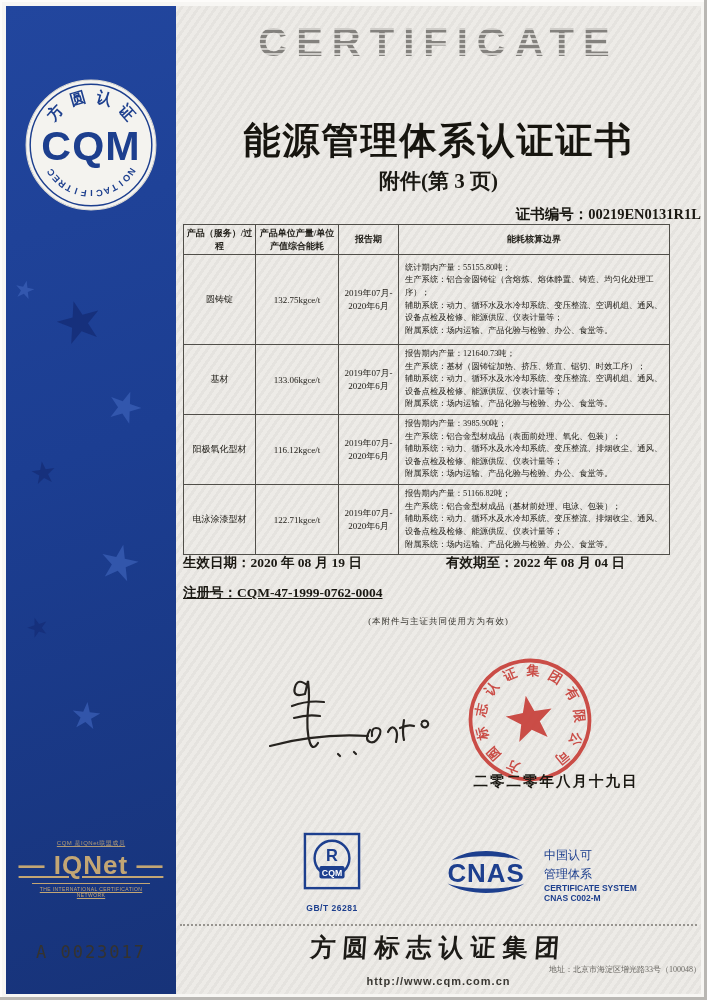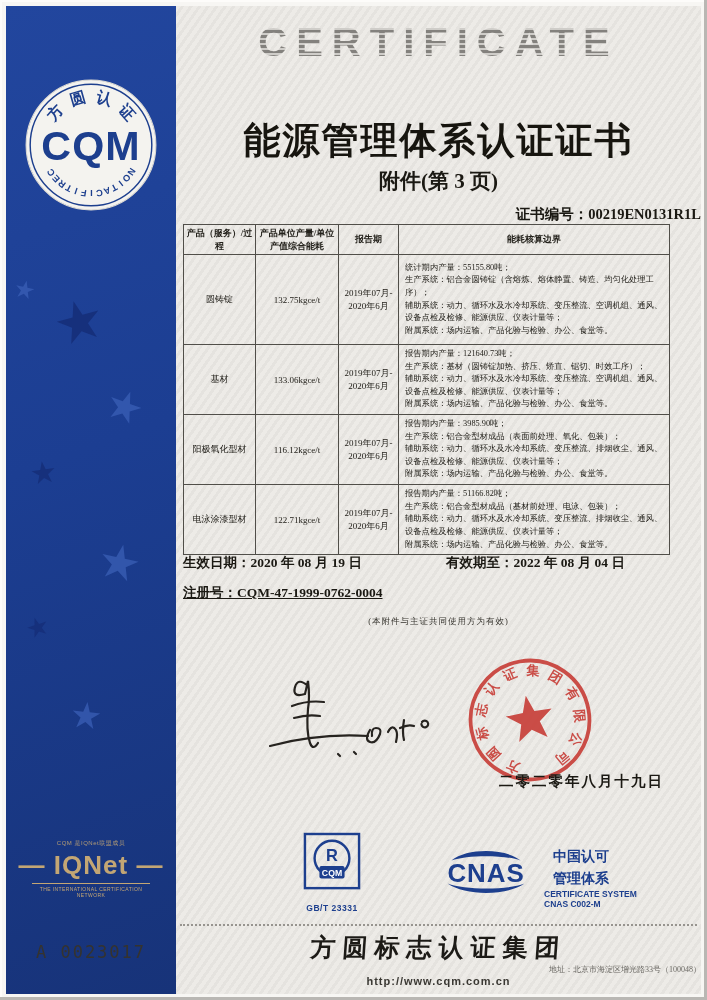--- a/index.html
+++ b/index.html
@@ -24,21 +24,21 @@
   .star{position:absolute; font-family:"DejaVu Sans",sans-serif; line-height:1;}
   .star-d{color:#16307c;}
   .star-l{color:#3a5fb6; opacity:.75;}
   .s1{top:288px; left:48px; font-size:56px; transform:rotate(-15deg);}
   .s2{top:272px; left:8px;  font-size:24px; transform:rotate(12deg);}
   .s3{top:380px; left:100px;font-size:42px; transform:rotate(20deg);}
   .s4{top:452px; left:24px; font-size:30px; transform:rotate(-8deg);}
   .s5{top:532px; left:92px; font-size:48px; transform:rotate(12deg);}
   .s6{top:608px; left:20px; font-size:26px; transform:rotate(-18deg);}
   .s7{top:692px; left:64px; font-size:36px; transform:rotate(6deg);}
-  .iqnet{position:absolute; top:833px; left:0; right:0; text-align:center; color:#c3a674;}
+  .iqnet{position:absolute; top:833px; left:0; right:0; text-align:center; color:#c3a674;text-decoration:underline;}
   .iq1{font:400 6px "Liberation Sans",sans-serif; letter-spacing:.5px; opacity:.9;}
   .iq2{font:700 26px "Liberation Sans",sans-serif; margin-top:2px; letter-spacing:1px;}
   .iq3{font:400 5px "Liberation Sans",sans-serif; width:118px; margin:2px auto 0;
        border-top:1.5px solid #c3a674; padding-top:2px; letter-spacing:.4px;}
   .serial{position:absolute; top:936px; left:0; right:0; text-align:center;
           font:400 17px "DejaVu Sans Mono",monospace; color:#35332e; letter-spacing:2px;}
   
   .content{
     position:absolute; left:176px; top:6px; right:6px; bottom:6px;
     background:repeating-linear-gradient(125deg,#edebe7 0 4px,#e5e3df 4px 7px);
@@ -74,29 +74,29 @@
   .regno{position:absolute; top:578px; left:7px; font-size:13.5px; font-weight:600; color:#1b1913;text-decoration:underline;}
   .note{position:absolute; top:610px; left:0; right:0; text-align:center;
         font-size:8.5px; color:#34322c; letter-spacing:1px;}
   .signature{position:absolute; top:664px; left:66px;}
   .signature path{stroke:#26231f; stroke-width:2.2; fill:none; stroke-linecap:round;}
   .seal{position:absolute; top:648px; left:288px; width:132px; height:132px;
         transform:rotate(-10deg); opacity:.92;}
   .seal circle.rim{fill:none; stroke:#c8403a; stroke-width:4;}
   .seal polygon{fill:#c8403a;}
   .seal-chars text{fill:#c8403a; font:700 14px "Liberation Serif",serif;}
-  .sealdate{position:absolute; top:766px; left:272px; width:216px; text-align:right;
+  .sealdate{position:absolute; top:766px; left:272px; width:216px; text-align:center;
             font-size:14.5px; font-weight:700; letter-spacing:2px; color:#1b1913;}
   .rcqm{position:absolute; top:826px; left:118px; width:76px; text-align:center;}
   .rcqm svg text{font-family:"Liberation Sans",sans-serif;}
   .gbt{margin-top:5px; font:700 8.5px "Liberation Sans",sans-serif; color:#1d3f8e; letter-spacing:.5px;}
   .cnaslogo{position:absolute; top:840px; left:262px;}
   .cnaslogo text{font:700 27px "Liberation Sans",sans-serif; fill:#1d3f8e; letter-spacing:1px;}
   .cnastext{position:absolute; top:840px; left:368px; width:140px; color:#1d3f8e; line-height:1.55;}
-  .cnastext .zh{font-size:14px; font-weight:700;margin-left:9px;}
+  .cnastext .zh{font-size:12px; font-weight:400;}
   .cnastext .en{font:700 8.5px "Liberation Sans",sans-serif;}
   .divider{position:absolute; top:918px; left:4px; right:4px;
            border-top:2px dotted #97948f;}
   .org{position:absolute; top:925px; left:0; right:0; text-align:center;
        font-size:25px; font-weight:700; letter-spacing:7px; color:#1c1a16; transform:skewX(-4deg);}
   .addr{position:absolute; top:958px; left:0; right:0; text-align:right;
         font-size:8px; color:#6b6964;}
   .site{position:absolute; top:969px; left:0; right:0; text-align:center;
         font:700 11px "Liberation Sans",sans-serif; color:#3a3833; letter-spacing:1px;}
 </style>
@@ -259,21 +259,21 @@
     <div class="sealdate">二零二零年八月十九日</div>
 
     <div class="rcqm">
       <svg width="58" height="62" viewBox="0 0 60 64">
         <rect x="2" y="2" width="56" height="56" fill="none" stroke="#1d3f8e" stroke-width="2.5"></rect>
         <circle cx="30" cy="27" r="18" fill="none" stroke="#1d3f8e" stroke-width="2.5"></circle>
         <text x="30" y="30" text-anchor="middle" font-size="17" font-weight="700" fill="#1d3f8e">R</text>
         <rect x="17" y="35" width="26" height="13" rx="2" fill="#1d3f8e"></rect>
         <text x="30" y="45" text-anchor="middle" font-size="9" font-weight="700" fill="#ffffff">CQM</text>
       </svg>
-      <div class="gbt">GB/T 23331</div>
+      <div class="gbt">GB/T 26281</div>
     </div>
 
     <svg class="cnaslogo" width="96" height="52" viewBox="0 0 100 52">
       <path d="M14,14 C30,1 70,1 86,14 C70,8 30,8 14,14 Z" fill="#1d3f8e"></path>
       <path d="M10,38 C28,51 72,51 90,38 C72,45 28,45 10,38 Z" fill="#1d3f8e"></path>
       <text x="50" y="36" text-anchor="middle">CNAS</text>
     </svg>
     <div class="cnastext">
       <div class="zh">中国认可</div>
       <div class="zh">管理体系</div>

